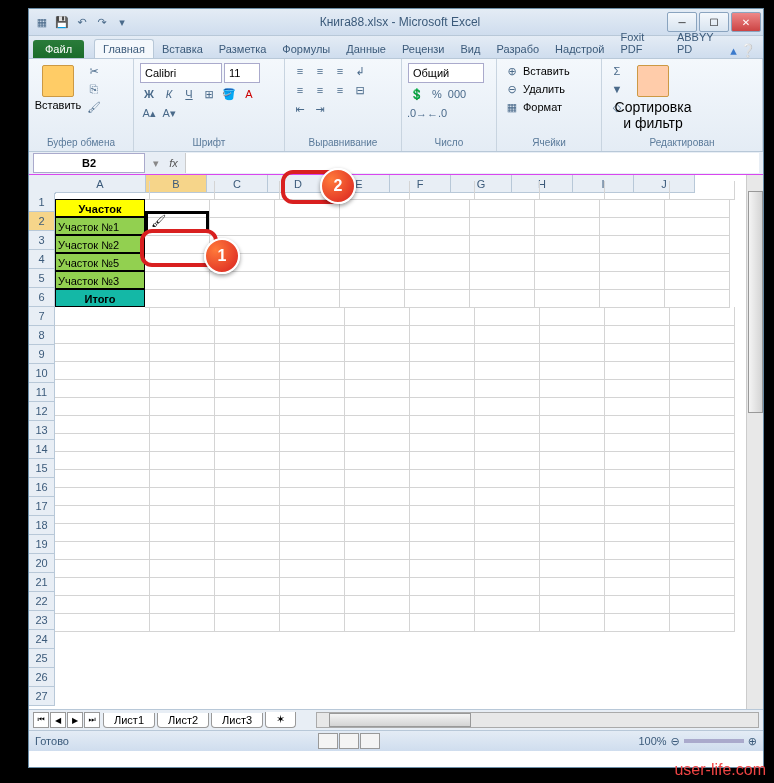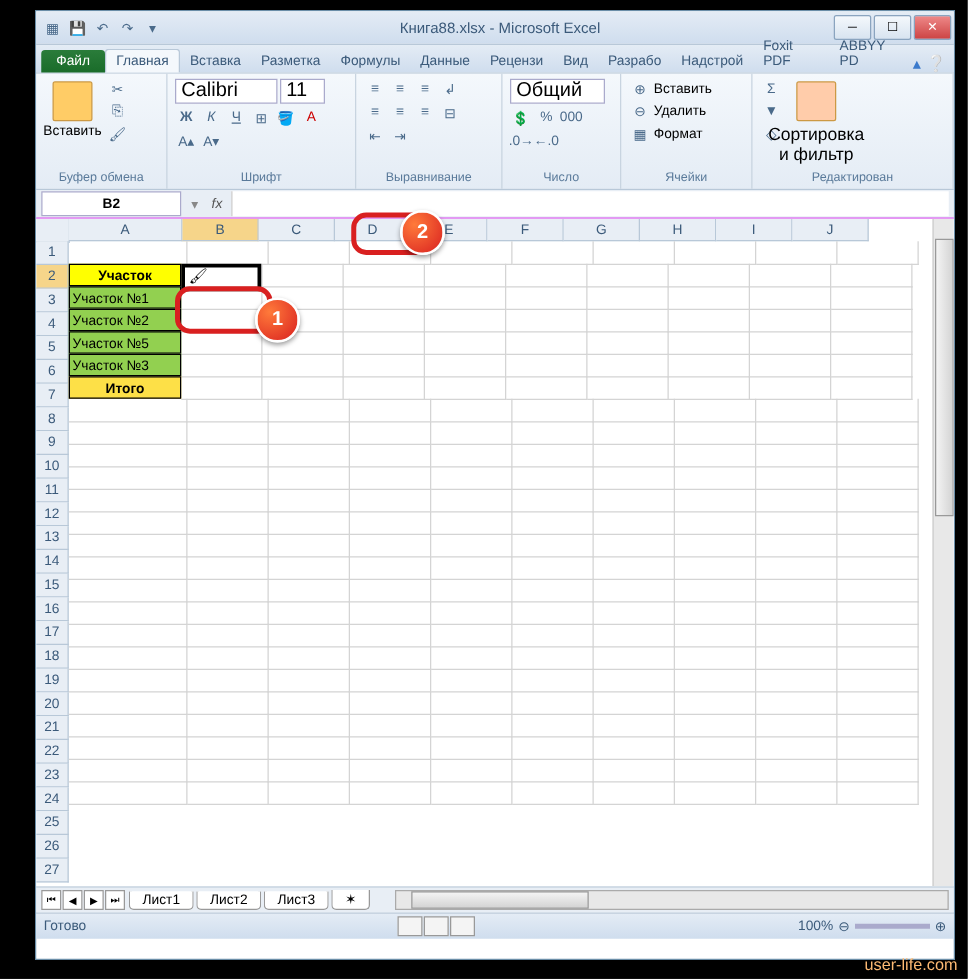--- a/index.html
+++ b/index.html
@@ -6,68 +6,68 @@
 .frame{width:774px;height:783px;background:#000;position:relative}
 .window{position:absolute;left:28px;top:8px;width:734px;height:758px;background:#fff;border:1px solid #6b8ea8;box-shadow:0 0 4px rgba(0,0,0,0.3)}
 .titlebar{height:26px;background:linear-gradient(#e4ecf5,#cfddee);display:flex;align-items:center;border-bottom:1px solid #b8c8d8}
 .qat{display:flex;gap:6px;padding:0 6px;align-items:center}
 .qat-icon{width:14px;height:14px;display:flex;align-items:center;justify-content:center;color:#4a6a8a;font-size:11px}
 .title-text{flex:1;text-align:center;color:#3b5a7a;font-size:12px}
 .win-controls{display:flex;margin-right:2px}
 .win-btn{width:28px;height:18px;border:1px solid #8aa4bf;background:linear-gradient(#f4f8fc,#d8e4f0);display:flex;align-items:center;justify-content:center;font-size:10px;margin-left:2px;border-radius:2px}
 .win-btn.close{background:linear-gradient(#e88,#c44);color:#fff}
 .ribbon-tabs{height:22px;background:linear-gradient(#e4ecf5,#cfddee);display:flex;align-items:flex-end;padding-left:4px;border-bottom:1px solid #b8c8d8}
-.file-tab{background:linear-gradient(#2a7c3a,#1a6c2a);color:#fff;padding:3px 12px;border-radius:3px 3px 0 0;margin-right:0}
+.file-tab{background:linear-gradient(#2a7c3a,#1a6c2a);color:#fff;padding:3px 12px;border-radius:3px 3px 0 0;margin-right:10px}
 .tab{padding:3px 8px;color:#3b5a7a;cursor:pointer}
 .tab.active{background:#f4f8fc;border:1px solid #b8c8d8;border-bottom:none;border-radius:3px 3px 0 0}
 .help-icons{margin-left:auto;display:flex;gap:4px;padding-right:6px}
 .help-icons span{color:#3b7acc;font-size:13px}
 .ribbon{height:92px;background:linear-gradient(#f4f8fc,#e4ecf5);border-bottom:1px solid #b8c8d8;display:flex}
 .rgroup{border-right:1px solid #c8d4e0;padding:2px 6px;display:flex;flex-direction:column;justify-content:space-between}
 .rgroup-label{text-align:center;color:#5a7a9a;font-size:10px;padding-bottom:1px}
 .rgroup-content{display:flex;flex:1;gap:4px;align-items:flex-start;padding-top:2px}
 .big-btn{display:flex;flex-direction:column;align-items:center;gap:2px;padding:2px;width:42px}
 .big-icon{width:30px;height:30px;background:#fc6;border:1px solid #c94;border-radius:2px}
 .small-btns{display:flex;flex-direction:column;gap:2px}
 .sb{width:18px;height:16px;display:flex;align-items:center;justify-content:center;color:#4a6a8a;font-size:11px}
 .font-row{display:flex;gap:2px;align-items:center}
-.font-sel{border:1px solid #aac;background:#fff;padding:1px 4px;font-size:16px;height:16px;display:flex;align-items:center}
+.font-sel{border:1px solid #aac;background:#fff;padding:1px 4px;font-size:11px;height:16px;display:flex;align-items:center}
 .formula-bar{height:22px;background:#e8eef5;border-bottom:1px solid #d946ef;display:flex;align-items:center}
 .name-box{width:102px;border:1px solid #aac;background:#fff;margin:2px 4px;padding:1px 4px;height:16px;display:flex;align-items:center;justify-content:center;font-weight:bold}
 .fx-btn{width:22px;text-align:center;font-style:italic;color:#555}
 .formula-input{flex:1;border-left:1px solid #ccc;height:20px;background:#fff;margin-right:4px}
 .grid-area{position:relative;height:534px;overflow:hidden;background:#fff}
 .corner{position:absolute;left:0;top:0;width:26px;height:18px;background:#e8eef5;border-right:1px solid #b8c8d8;border-bottom:1px solid #b8c8d8}
 .col-headers{position:absolute;left:26px;top:0;height:18px;display:flex}
 .ch{width:60px;border-right:1px solid #b8c8d8;border-bottom:1px solid #b8c8d8;background:#e8eef5;text-align:center;line-height:18px;color:#3b5a7a}
 .ch.sel{background:#f6d58a}
 .row-headers{position:absolute;left:0;top:18px;width:26px}
 .rh{height:18px;border-right:1px solid #b8c8d8;border-bottom:1px solid #b8c8d8;background:#e8eef5;text-align:center;line-height:19px;color:#3b5a7a}
 .rh.sel{background:#f6d58a}
-.cells{position:absolute;left:26px;top:18px}
+.cells{position:absolute;left:26px;top:6px}
 .row{display:flex;height:18px}
 .cell{width:60px;height:18px;border-right:1px solid #d4d4d4;border-bottom:1px solid #d4d4d4;padding:0 2px;line-height:19px;overflow:hidden;white-space:nowrap}
 .yellow{background:#ffff00;font-weight:bold;text-align:center;border:1px solid #000;box-sizing:border-box}
 .green{background:#92d050;border:1px solid #000;box-sizing:border-box}
-.orange{background:#fde047;font-weight:bold;text-align:center;border:1px solid #000;box-sizing:border-box}
+.orange{background:#14b8a6;font-weight:bold;text-align:center;border:1px solid #000;box-sizing:border-box}
 .sel-cell{position:absolute;border:3px solid #000;pointer-events:none;box-sizing:border-box}
 .sheet-tabs{height:20px;background:#e8eef5;border-top:1px solid #b8c8d8;display:flex;align-items:center;padding:0 4px}
 .nav-btn{width:14px;height:14px;border:1px solid #999;background:#fff;margin-right:1px;display:flex;align-items:center;justify-content:center;font-size:8px}
 .sheet-tab{background:#fff;border:1px solid #999;border-top:none;padding:1px 10px;margin-left:2px;border-radius:0 0 4px 4px}
 .sheet-tab.active{font-weight:normal}
 .hscroll{flex:1;margin-left:20px;height:14px;border:1px solid #aaa;background:#e8e8e8;position:relative}
 .hscroll-thumb{position:absolute;left:12px;top:0;width:140px;height:12px;background:linear-gradient(#f4f4f4,#d4d4d4);border:1px solid #999}
 .status-bar{height:20px;background:linear-gradient(#e4ecf5,#cfddee);border-top:1px solid #b8c8d8;display:flex;align-items:center;padding:0 6px}
 .status-text{color:#3b5a7a}
 .zoom{margin-left:auto;display:flex;align-items:center;gap:4px;color:#3b5a7a}
 .view-btns{display:flex;margin-left:auto;margin-right:10px;gap:1px}
 .vb{width:18px;height:14px;border:1px solid #999;background:#f4f4f4}
 .callout{position:absolute;border:4px solid #d92020;border-radius:12px;pointer-events:none}
 .badge{position:absolute;width:32px;height:32px;border-radius:50%;background:radial-gradient(circle at 30% 30%,#ff7a3a,#d92020);border:2px solid #fff;display:flex;align-items:center;justify-content:center;color:#fff;font-weight:bold;font-size:16px;box-shadow:0 2px 4px rgba(0,0,0,0.4)}
-.watermark{position:absolute;right:8px;bottom:4px;color:#fdba74;font-size:13px}
+.watermark{position:absolute;right:8px;bottom:4px;color:#ef4444;font-size:16px}
 .vscroll{position:absolute;right:0;top:0;width:16px;height:534px;background:#e8e8e8;border-left:1px solid #ccc}
 .vscroll-thumb{position:absolute;top:16px;left:1px;width:13px;height:220px;background:linear-gradient(90deg,#f4f4f4,#d4d4d4);border:1px solid #999}
 .col-a{width:90px}
 .brush{position:absolute;font-size:12px}
 </style>
 </head>
 <body>
 
 <div class="frame">
 <div class="window">

